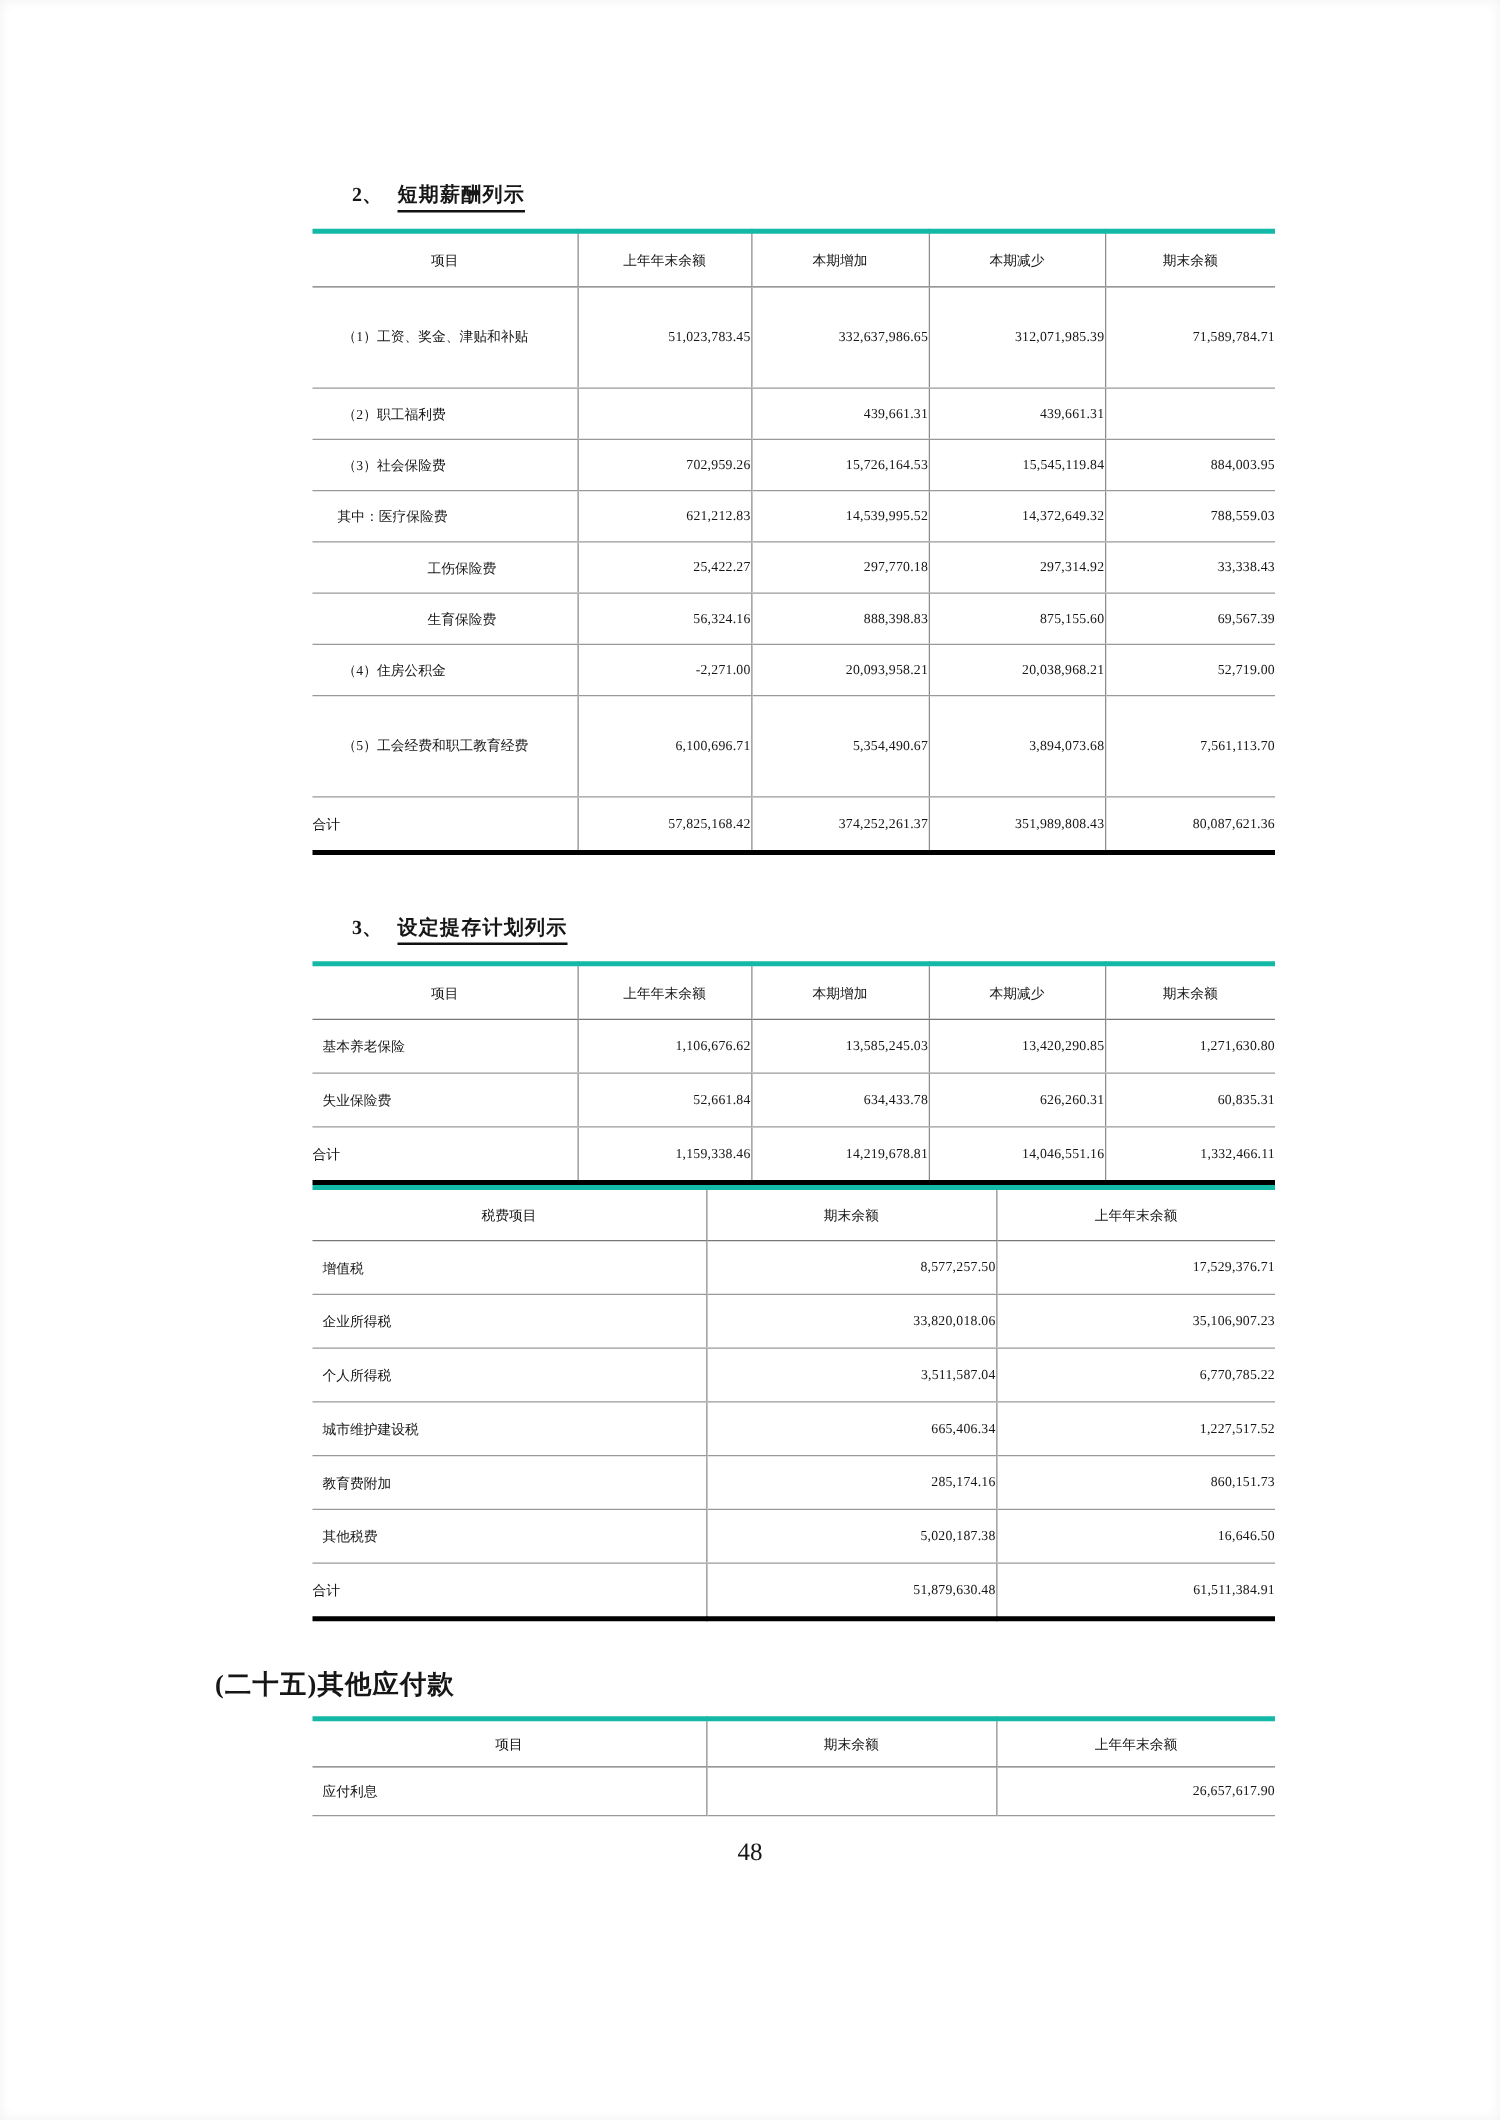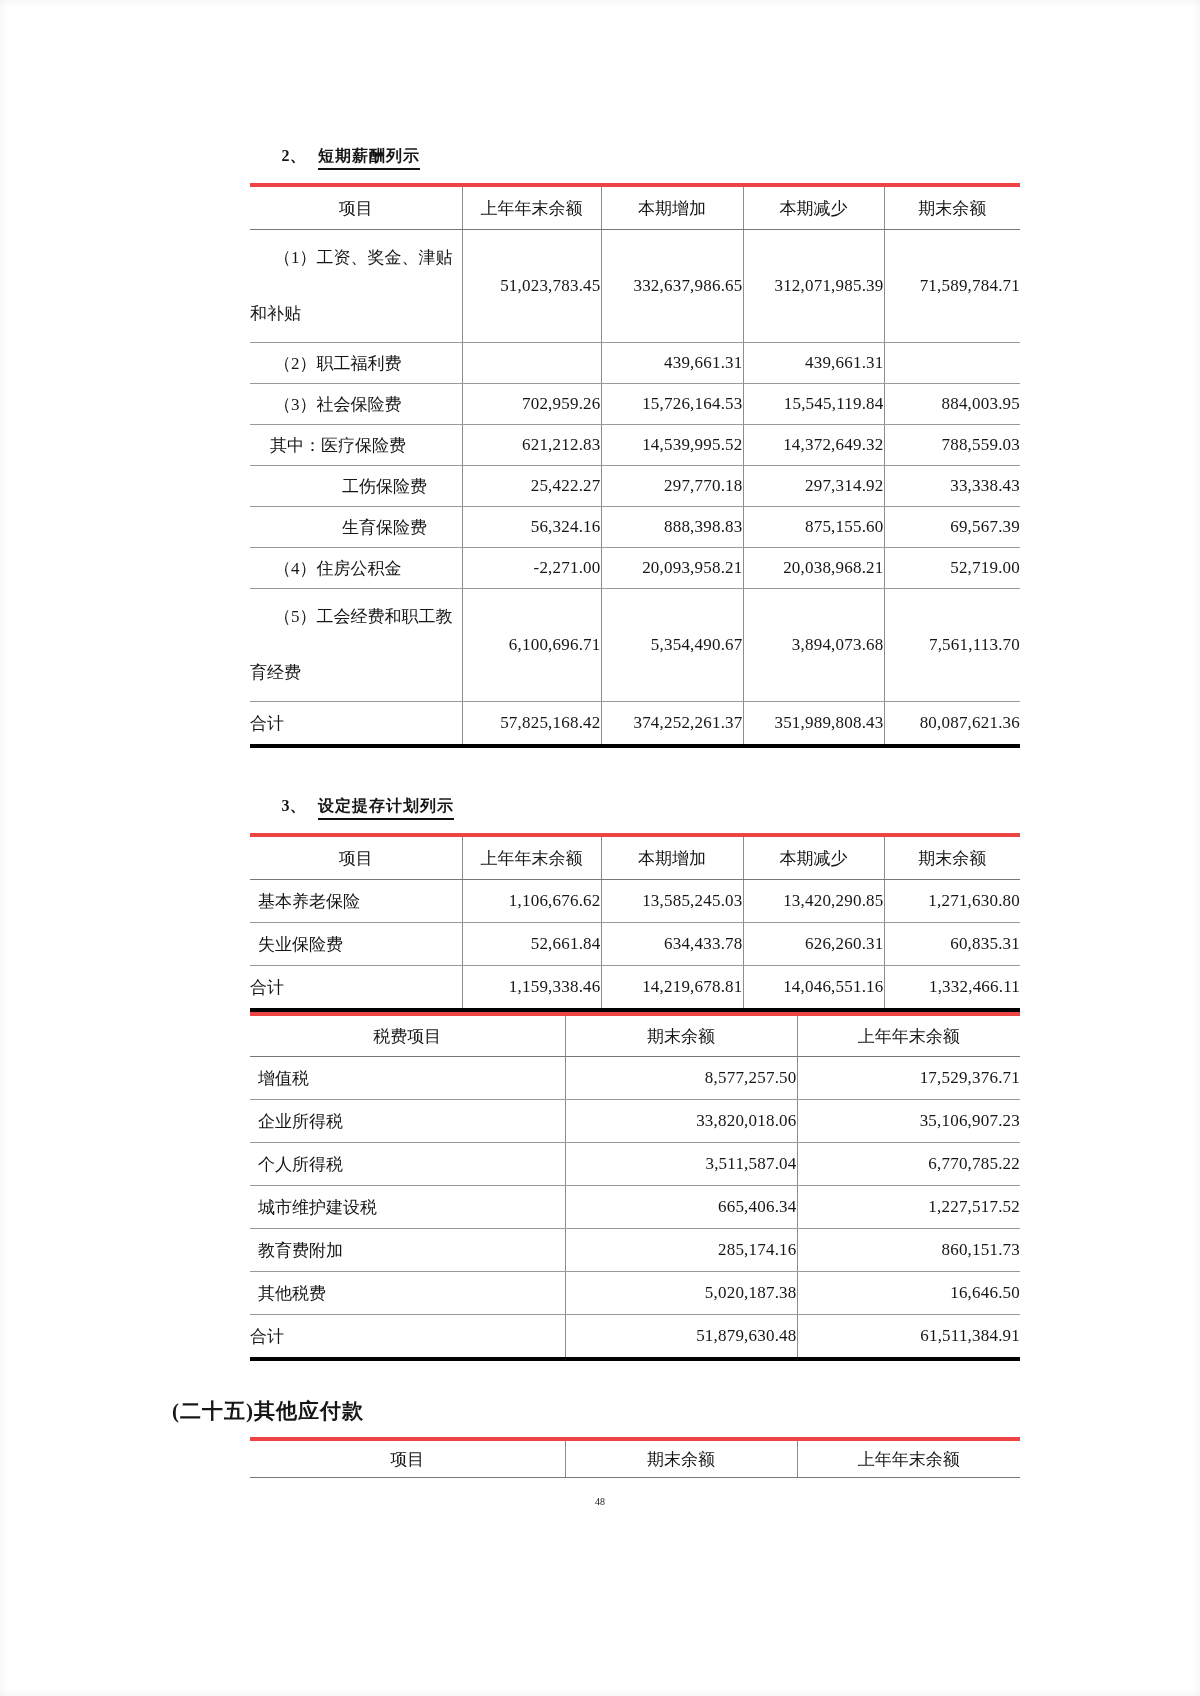--- a/index.html
+++ b/index.html
@@ -38,23 +38,23 @@
     font-size: 21px;
     font-weight: bold;
     margin: 0 0 12px -78px;
     letter-spacing: 1px;
   }
   
   table.doc-table {
     border-collapse: collapse;
     table-layout: fixed;
     width: 770px;
-    border-top: 4px solid #ef4444;
+    border-top: 4px solid #14b8a6;
     border-bottom: 4px solid #000;
-    font-size: 17px;
+    font-size: 11px;
   }
   table.doc-table.open-bottom { border-bottom: none; }
   .doc-table th, .doc-table td {
     font-weight: normal;
     vertical-align: middle;
     border-bottom: 1px solid #999;
     overflow: hidden;
     padding: 0;
   }
   .doc-table th + th, .doc-table td + td { border-left: 1px solid #8c8c8c; }
@@ -77,21 +77,21 @@
   .t4 td { height: 38px; }
   
   .gap-h3  { margin-top: 48px; }
   .gap-h24 { margin-top: 30px; }
   .gap-h25 { margin-top: 36px; }
   .page-number {
     margin-top: 18px;
     width: 1200px;
     margin-left: -250px;
     text-align: center;
-    font-size: 10px;
+    font-size: 20px;
   }
 </style>
 </head>
 <body>
 
 <div class="content">
 
   <div class="sub-heading">
     <span class="num">2、</span><span class="ttl">短期薪酬列示</span>
   </div>
@@ -280,18 +280,23 @@
         <col style="width:315px">
         <col style="width:232px">
         <col style="width:223px">
       </colgroup>
     <tbody>
         <tr>
       <th>项目</th>
       <th>期末余额</th>
       <th>上年年末余额</th>
     </tr>
+    <tr>
+      <td class="lbl" style="text-indent:8px">应付利息</td>
+      <td class="num"></td>
+      <td class="num">26,657,617.90</td>
+    </tr>
   </tbody>
     </table>
 
   <div class="page-number">48</div>
 
 </div>
 
 </body></html>

